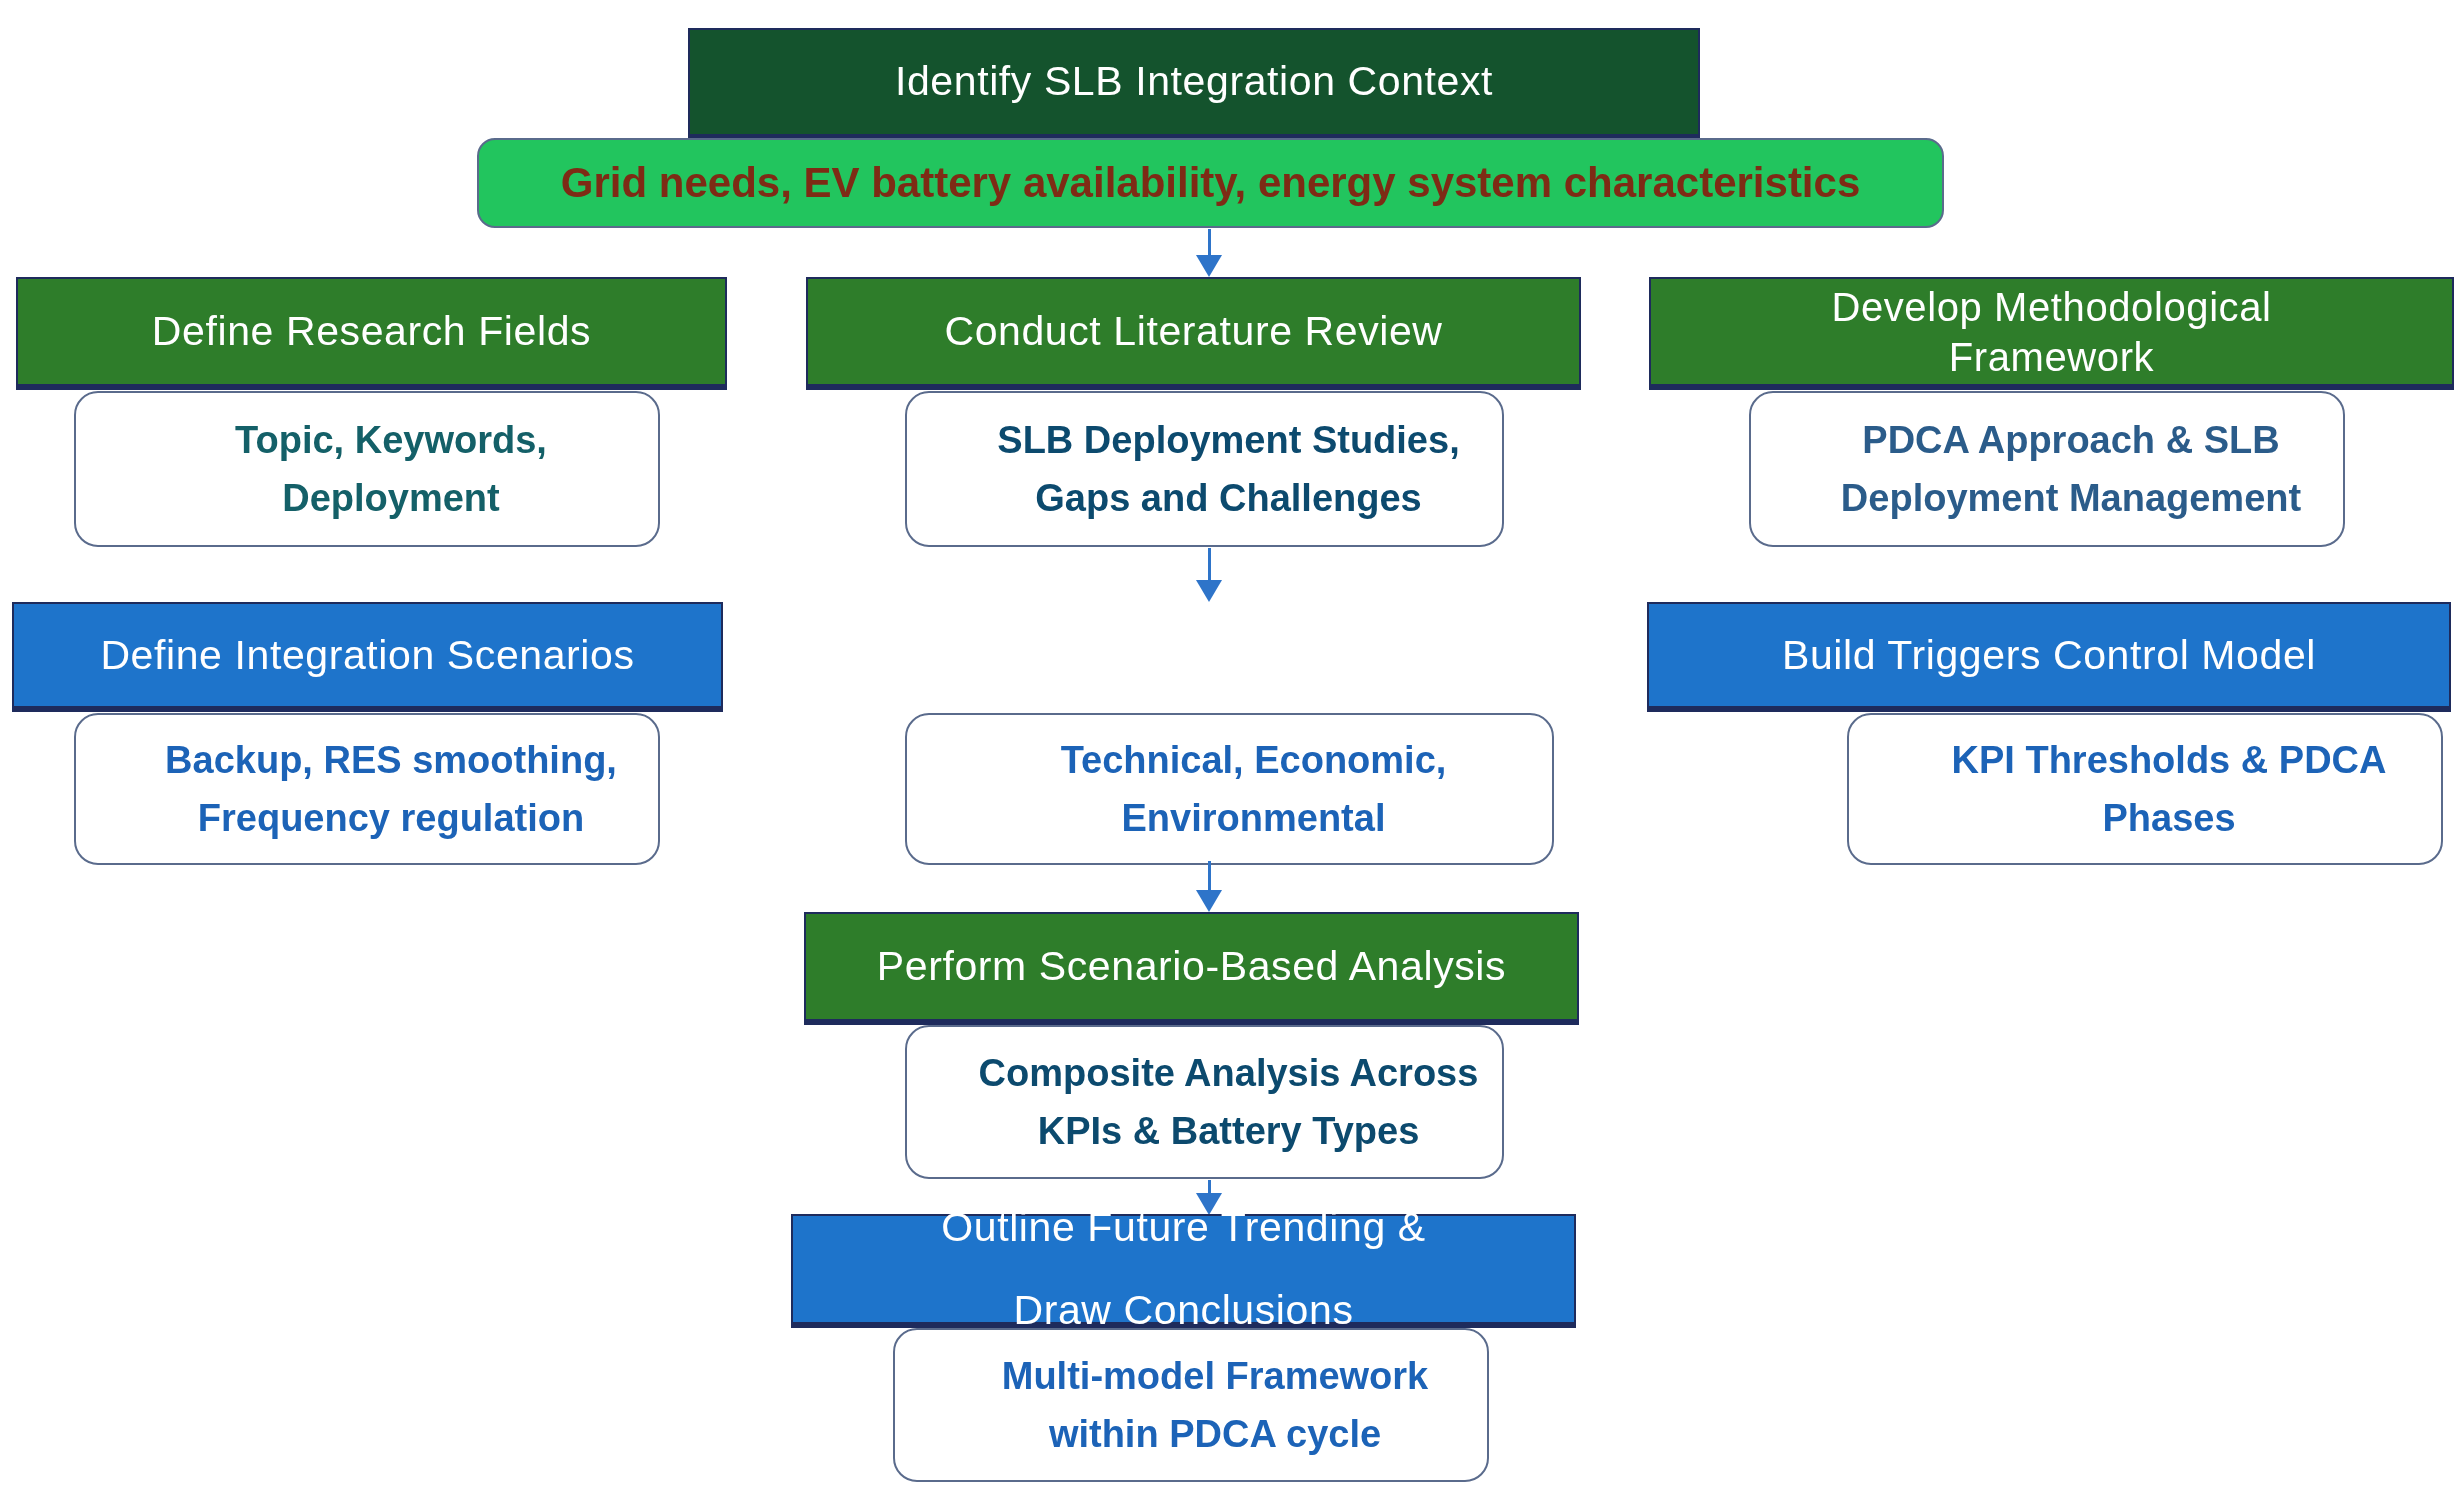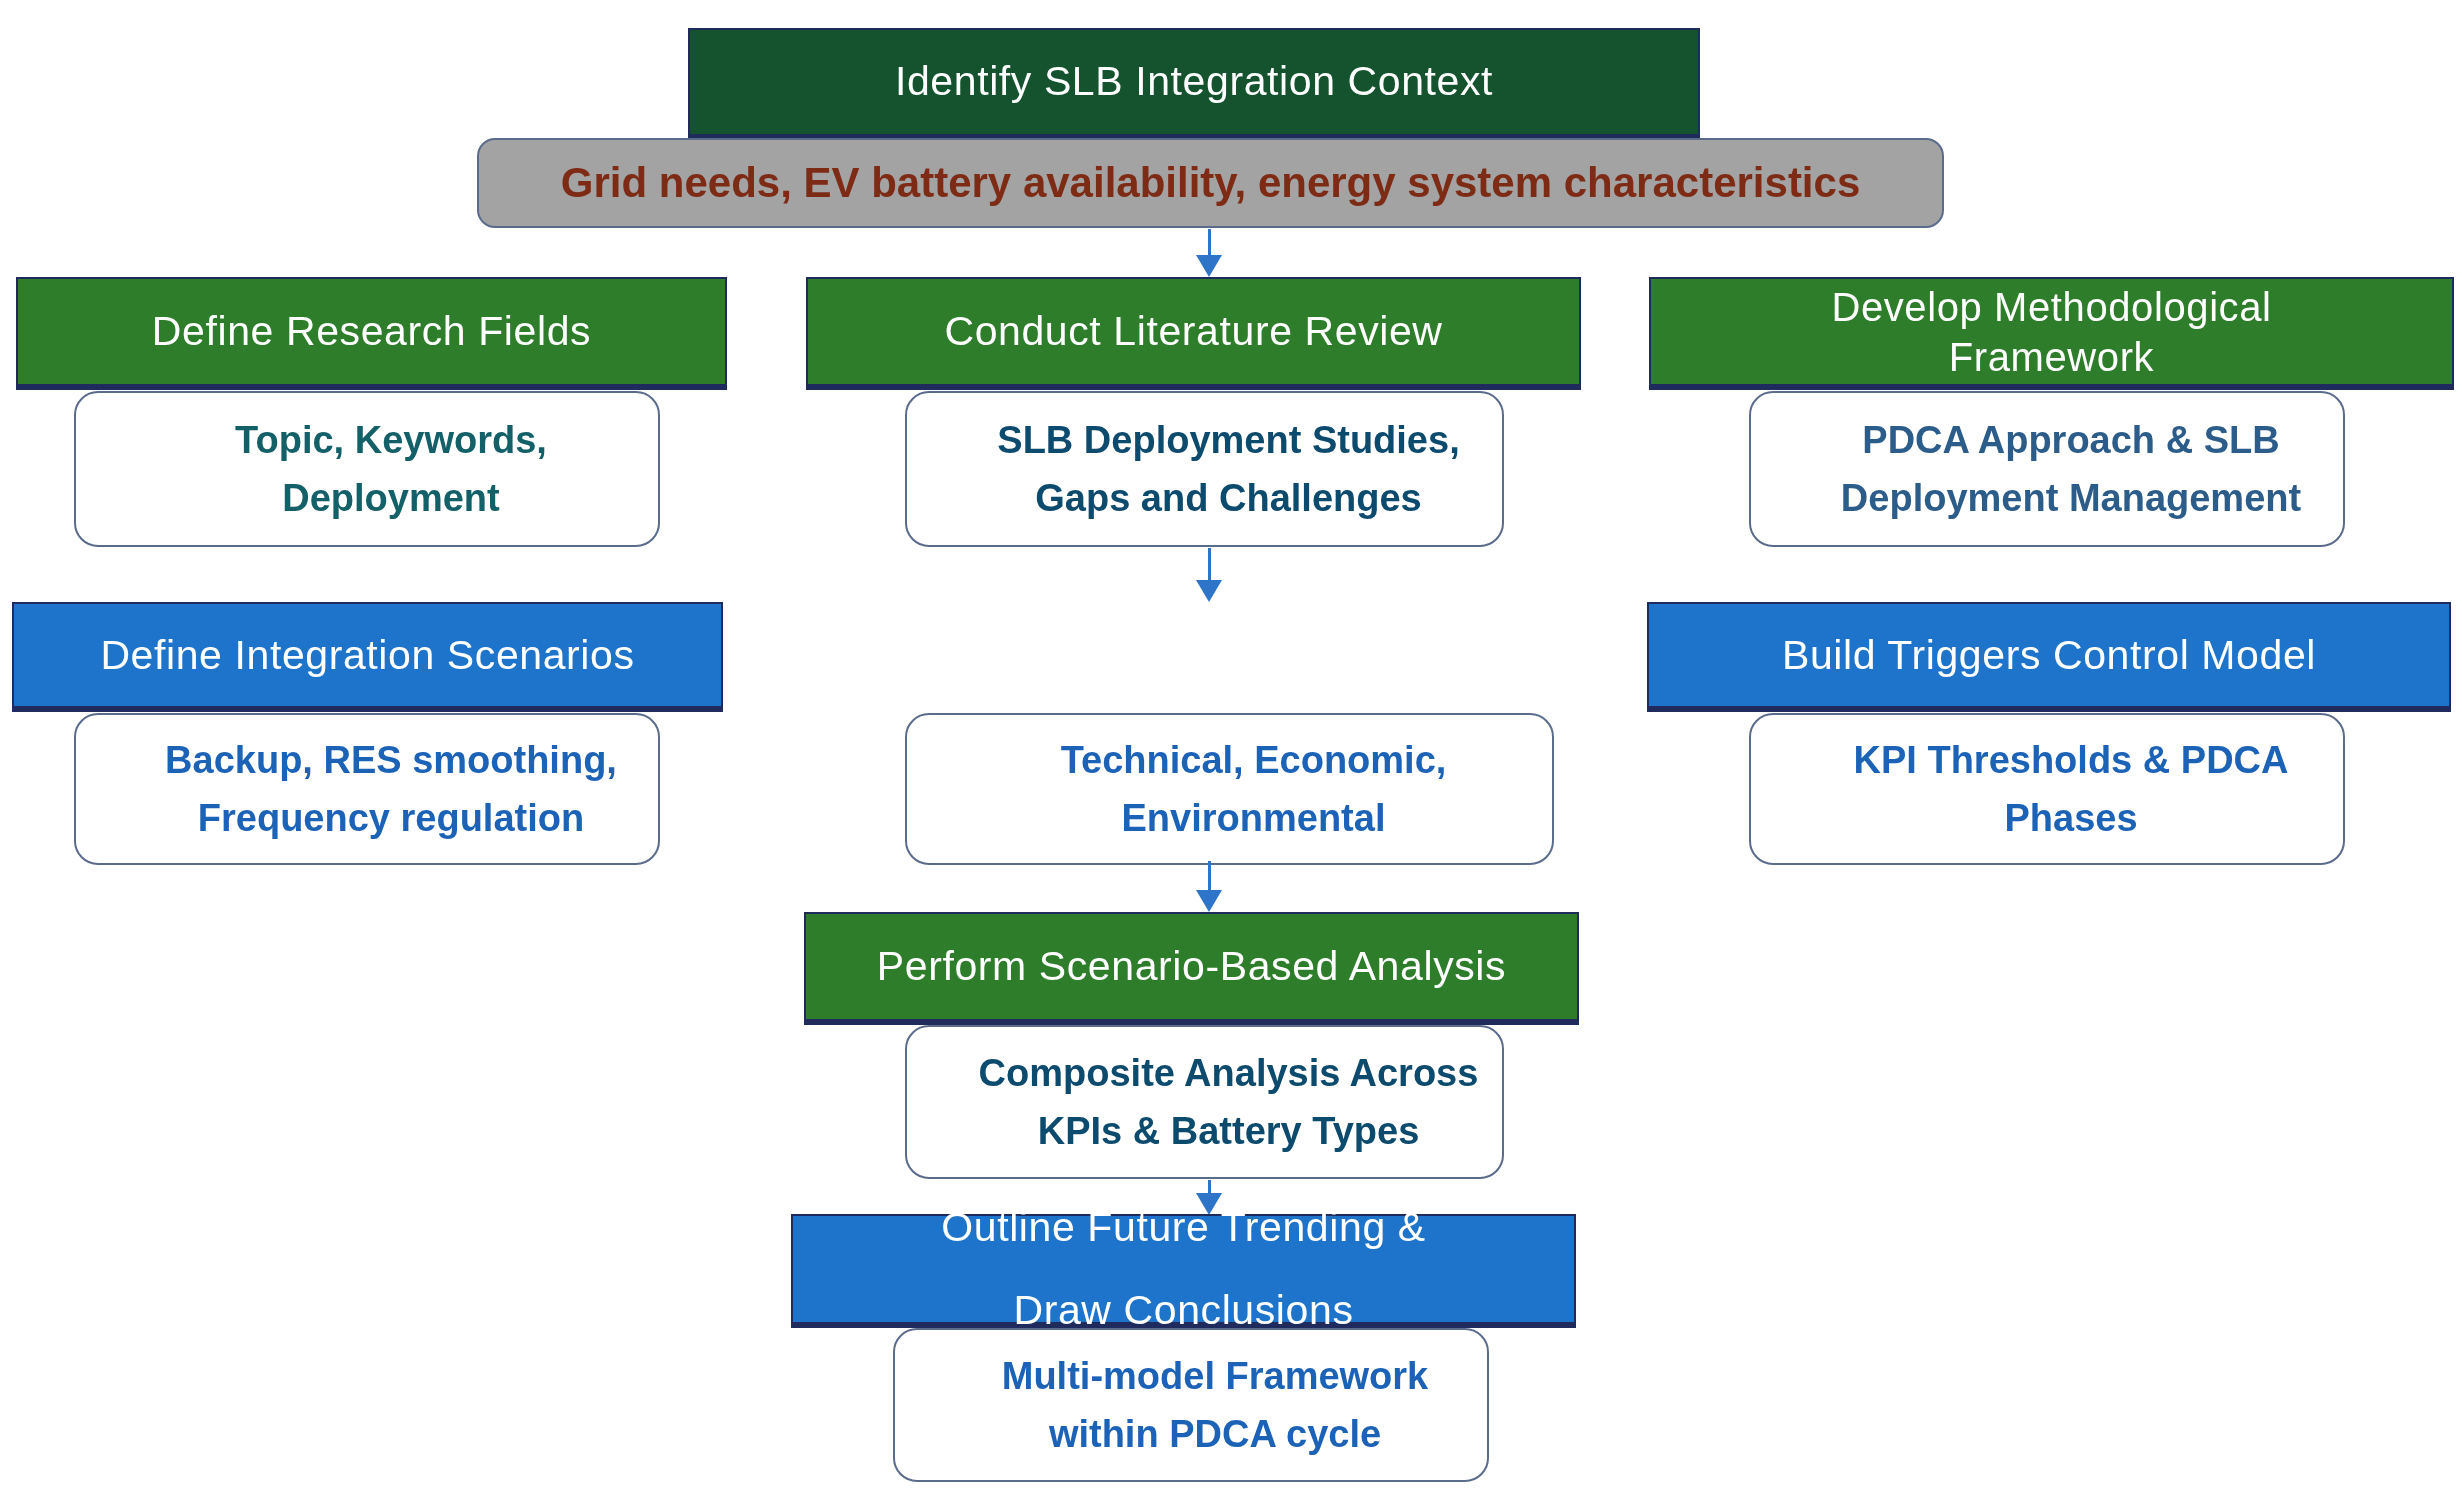--- a/index.html
+++ b/index.html
@@ -20,21 +20,21 @@
        text-align:center;background:#ffffff;border:2.6px solid #5A6B8C;border-radius:24px;
        font-size:38px;font-weight:700;box-sizing:border-box;padding-left:48px;}
   .sub .line{display:block;white-space:nowrap;line-height:58px;}
   .t-teal{color:#146068;}
   .t-green{color:#0c4a6e;}
   .t-steel{color:#2B5C8A;}
   .t-blue{color:#1C63B7;}
 
   
   .lead{position:absolute;display:flex;align-items:center;justify-content:center;text-align:center;
-        background:#a3a3a3;border:2.6px solid #5A6B8C;border-radius:18px;
+        background:#22c55e;border:2.6px solid #5A6B8C;border-radius:18px;
         color:#7E2B15;font-size:42px;font-weight:700;white-space:nowrap;box-sizing:border-box;}
 
   
   .arrow{position:absolute;width:2.6px;background:#2E74C9;}
   .arrow::after{content:'';position:absolute;left:50%;bottom:-22px;transform:translateX(-50%);
         width:0;height:0;border-left:13.5px solid transparent;border-right:13.5px solid transparent;
         border-top:22px solid #2E74C9;}
 </style>
 </head>
 <body>
@@ -87,21 +87,21 @@
   </div>
 
   <div class="sub t-blue" style="left:905px;top:713px;width:649px;height:152px;">
     <span class="line">Technical, Economic,</span>
     <span class="line">Environmental</span>
   </div>
 
   <div class="hdr blue" style="left:1647px;top:602px;width:804px;height:110px;">
     <span class="line">Build Triggers Control Model</span>
   </div>
-  <div class="sub t-blue" style="left:1749px;top:713px;width:596px;height:152px;">
+  <div class="sub t-blue" style="left:1847px;top:713px;width:596px;height:152px;">
     <span class="line">KPI Thresholds &amp; PDCA</span>
     <span class="line">Phases</span>
   </div>
 
   <div class="arrow" style="left:1208px;top:861px;height:29px;"></div>
 
   <div class="hdr green" style="left:804px;top:912px;width:775px;height:113px;">
     <span class="line">Perform Scenario-Based Analysis</span>
   </div>
   <div class="sub t-green" style="left:905px;top:1025px;width:599px;height:154px;">

